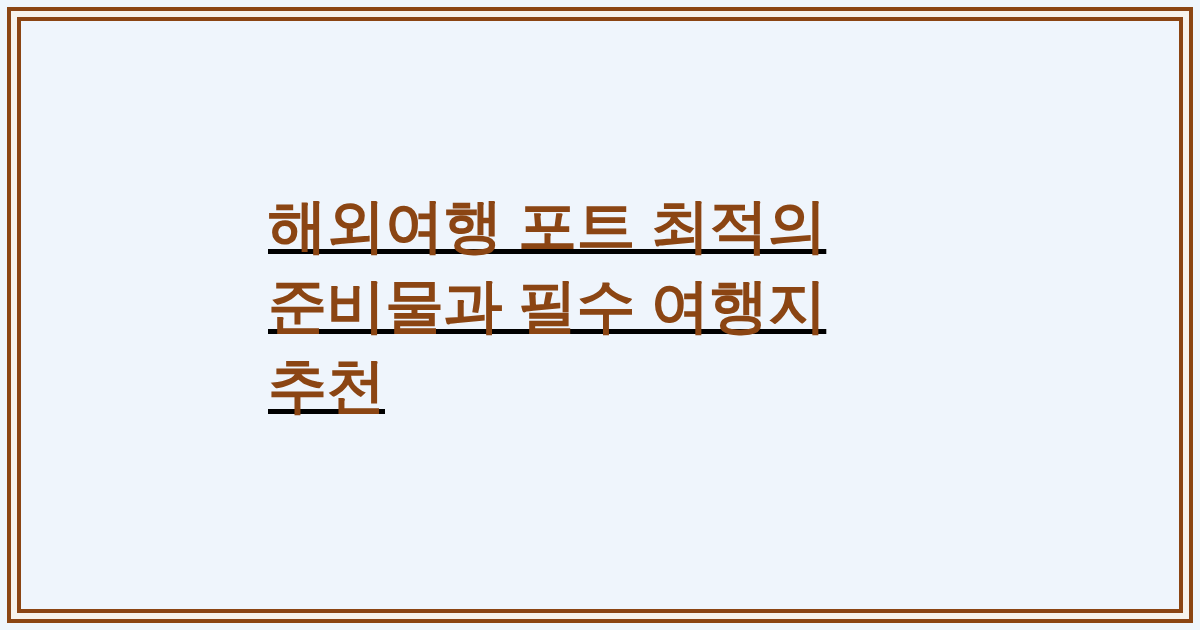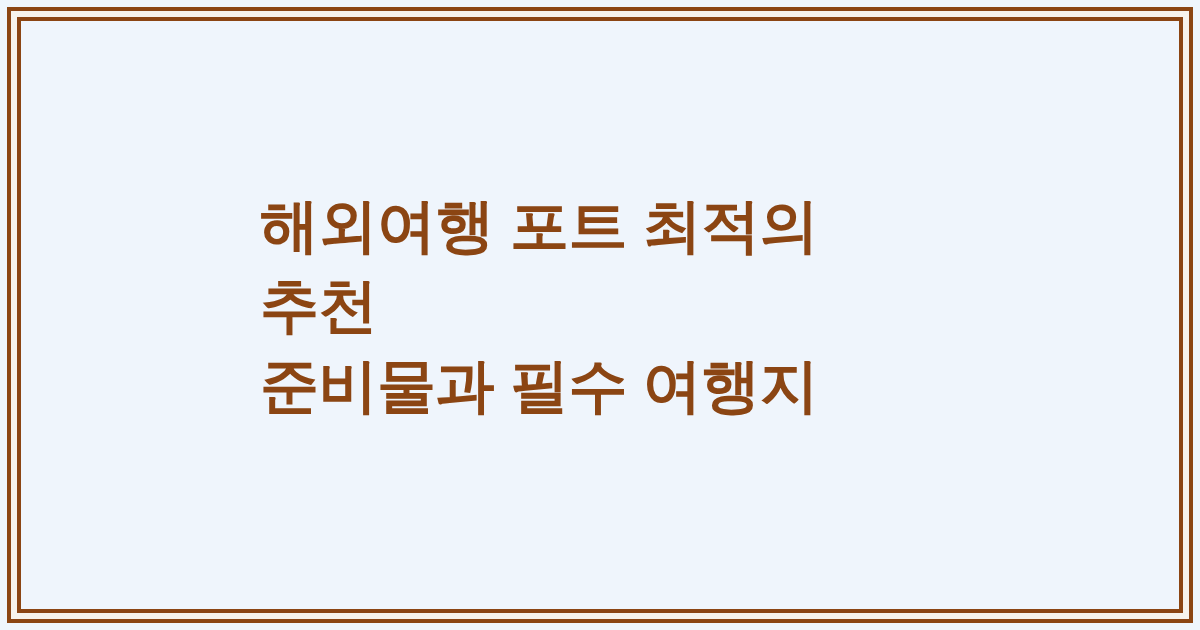--- a/index.html
+++ b/index.html
@@ -43,24 +43,25 @@
     right: 17px;
     bottom: 17px;
     box-sizing: border-box;
     border: 4px solid #8B4513;
     background: #EFF5FC;
     pointer-events: none;
   }
 
   #title-block {
     position: absolute;
-    left: 260px;
+    left: 268px;
     top: 186px;
     width: 700px;
     z-index: 3;
+    text-decoration: underline;
   }
 
   .title-line {
     font-family: "Liberation Sans", "DejaVu Sans", sans-serif;
     font-size: 59px;
     font-weight: bold;
     line-height: 80px;
     letter-spacing: -0.5px;
     color: #8B4513;
     white-space: pre;
@@ -72,17 +73,17 @@
 <body>
 
 <div id="thumbnail-card">
 
   <div id="outer-frame"></div>
 
   <div id="inner-frame"></div>
 
   <div id="title-block">
     <div class="title-line">해외여행 포트 최적의</div>
+    <div class="title-line">준비물과 필수 여행지</div>
     <div class="title-line">추천</div>
-    <div class="title-line">준비물과 필수 여행지</div>
   </div>
 
 </div>
 
 </body></html>

